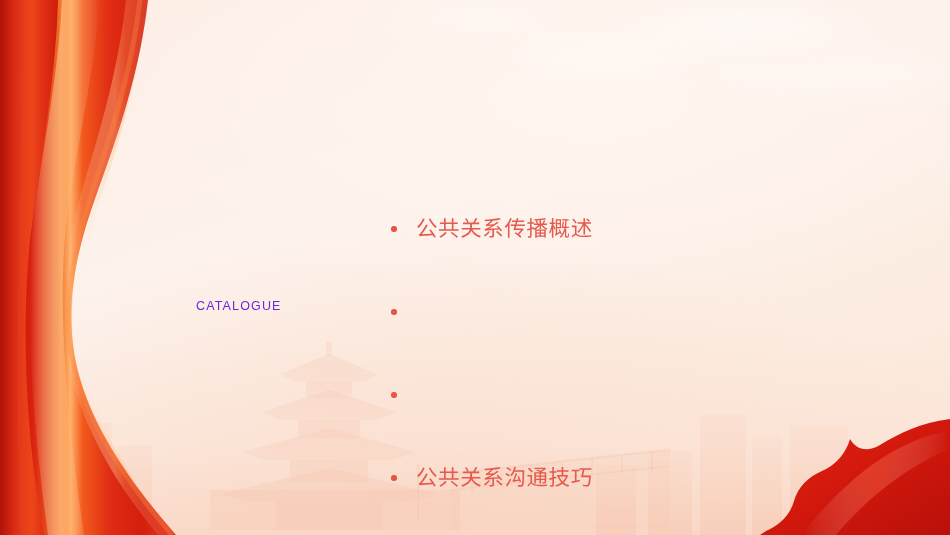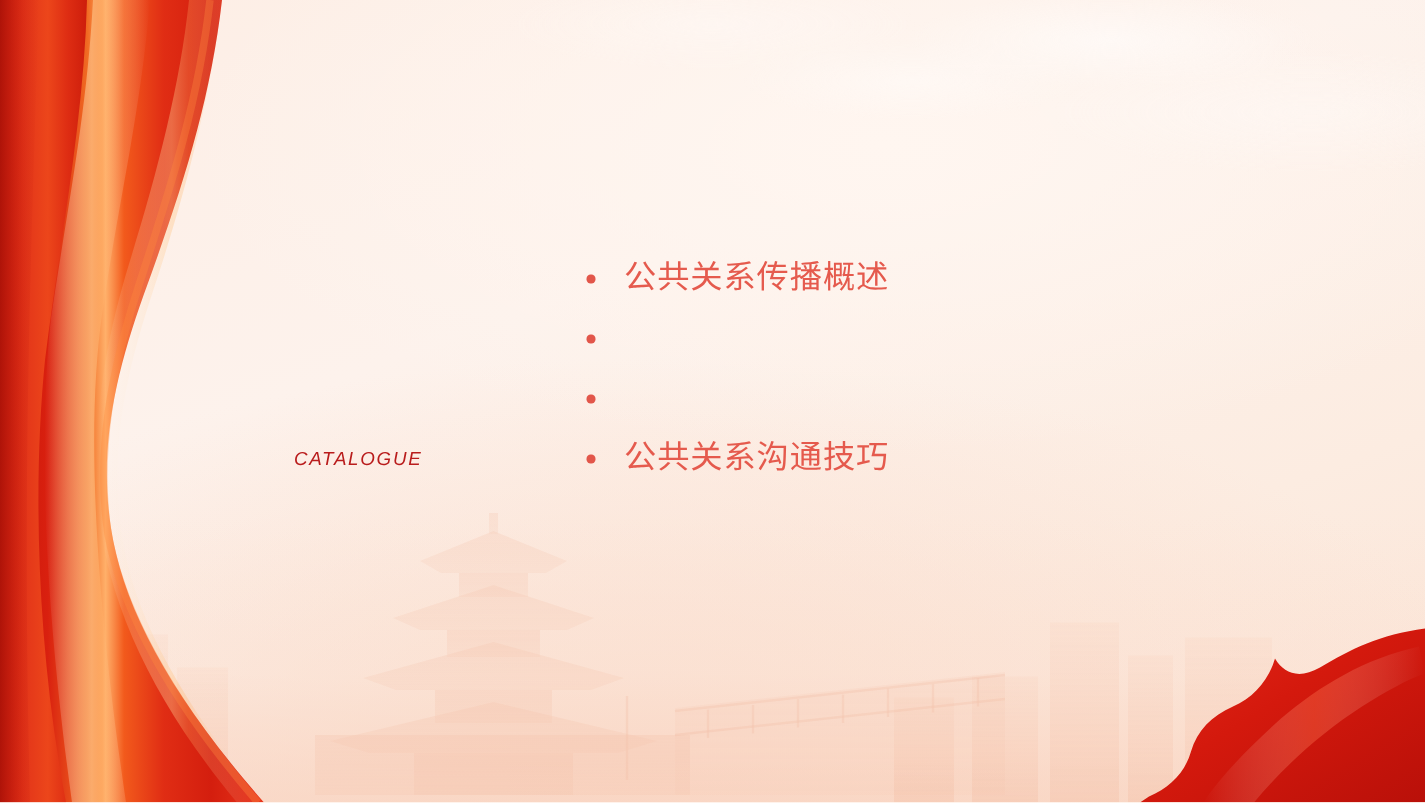--- a/index.html
+++ b/index.html
@@ -73,41 +73,41 @@
     height: 130px;
   }
 
   
   .catalogue-label {
     position: absolute;
     left: 196px;
     top: 299px;
     font-size: 12.5px;
     letter-spacing: 1.15px;
-    color: #b91c1c;
+    color: #6d28d9;
     white-space: nowrap;
     user-select: none;
-    font-style: italic;
   }
 
   .toc {
     position: absolute;
     left: 386px;
     top: 166px;
     width: 420px;
     margin: 0;
     padding: 0;
     list-style: none;
   }
   .toc-item {
     position: relative;
     height: 40px;
     line-height: 40px;
     padding-left: 30px;
     white-space: nowrap;
+    margin-top: 43px;
   }
   .toc-bullet {
     position: absolute;
     left: 5px;
     top: 50%;
     width: 5.5px;
     height: 5.5px;
     margin-top: -2.75px;
     border-radius: 50%;
     background: #e2564a;

